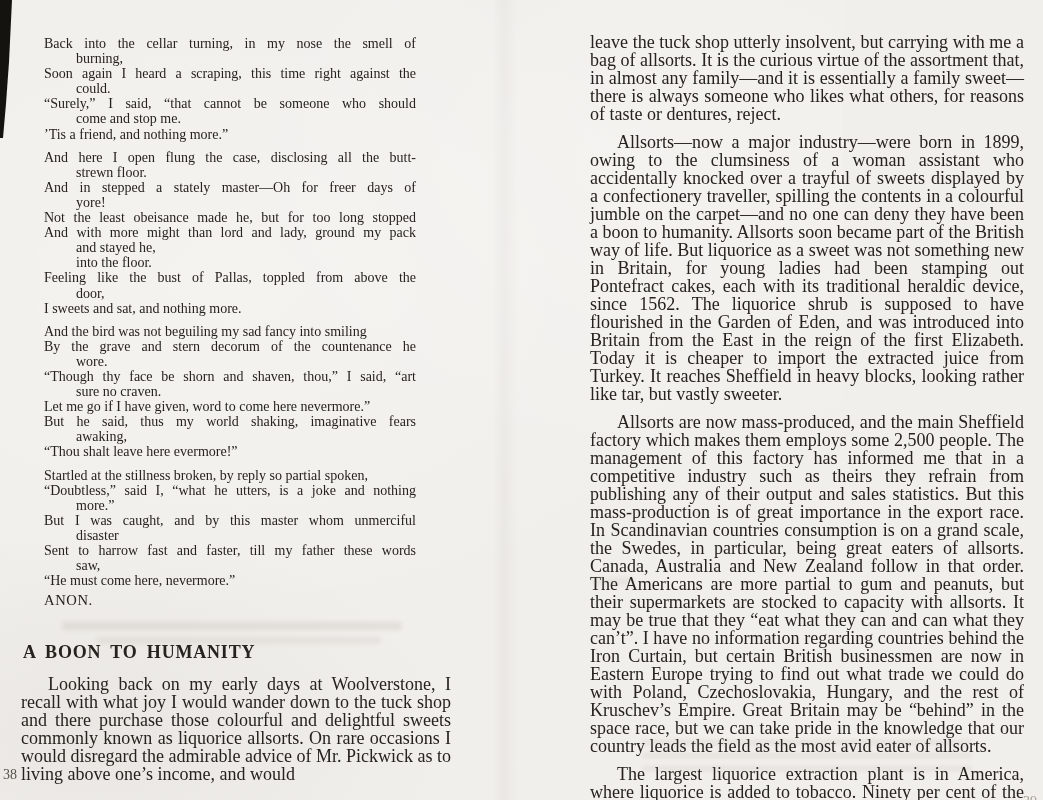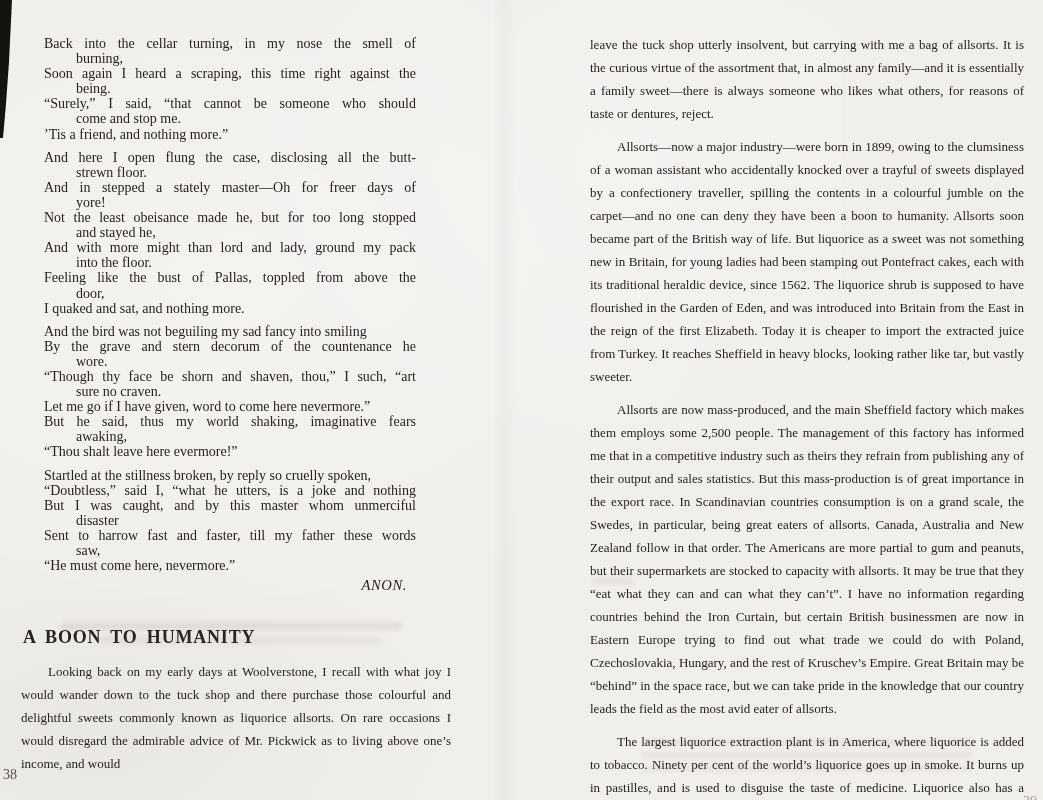--- a/index.html
+++ b/index.html
@@ -37,33 +37,33 @@
 
   
   .poem{margin-left:23px;width:372px;font-size:14px;line-height:15.1px;}
   .stanza{margin:0 0 8px 0;}
   .stanza:last-child{margin-bottom:0;}
   .pline{white-space:nowrap;text-align:left;}
   .pline.jst{white-space:normal;text-align:justify;text-align-last:justify;word-spacing:-0.4px;}
   .pline.ind{padding-left:32px;white-space:nowrap;}
   .attribution{
     margin:4px 0 0 23px;width:372px;box-sizing:border-box;
-    padding-right:9px;text-align:right;
-    font-size:14.6px;letter-spacing:0.6px;font-style:italic;
+    padding-right:9px;
+    font-size:14.6px;letter-spacing:0.6px;
   }
 
   
   .heading{
     margin:33px 0 12px 2px;
     font-size:18px;font-weight:700;
     letter-spacing:0.8px;word-spacing:4px;
   }
   .para{
     margin:0 0 10px 0;
-    font-size:13px;line-height:23px;
+    font-size:18px;line-height:18px;
     text-align:justify;text-indent:0;
   }
   .para.ind-first{text-indent:27px;}
   .page-left .para{width:430px;}
   .page-right .para{width:434px;}
   .signature{
     margin-top:6px;width:434px;box-sizing:border-box;
     padding-right:46px;text-align:right;
     font-size:15px;letter-spacing:0.5px;
   }
@@ -91,52 +91,53 @@
 <div class="spread">
 
   <div class="scan-mark"></div>
 
   <section class="page page-left">
     <div class="poem" id="poem">
         <div class="stanza">
           <div class="pline jst">Back into the cellar turning, in my nose the smell of</div>
           <div class="pline ind">burning,</div>
           <div class="pline jst">Soon again I heard a scraping, this time right against the</div>
-          <div class="pline ind">being.</div>
+          <div class="pline ind">could.</div>
           <div class="pline jst">“Surely,” I said, “that cannot be someone who should</div>
           <div class="pline ind">come and stop me.</div>
           <div class="pline">’Tis a friend, and nothing more.”</div>
         </div>
         <div class="stanza">
           <div class="pline jst">And here I open flung the case, disclosing all the butt-</div>
           <div class="pline ind">strewn floor.</div>
           <div class="pline jst">And in stepped a stately master—Oh for freer days of</div>
           <div class="pline ind">yore!</div>
           <div class="pline jst">Not the least obeisance made he, but for too long stopped</div>
+          <div class="pline jst">And with more might than lord and lady, ground my pack</div>
           <div class="pline ind">and stayed he,</div>
-          <div class="pline jst">And with more might than lord and lady, ground my pack</div>
           <div class="pline ind">into the floor.</div>
           <div class="pline jst">Feeling like the bust of Pallas, toppled from above the</div>
           <div class="pline ind">door,</div>
-          <div class="pline">I quaked and sat, and nothing more.</div>
+          <div class="pline">I sweets and sat, and nothing more.</div>
         </div>
         <div class="stanza">
           <div class="pline">And the bird was not beguiling my sad fancy into smiling</div>
           <div class="pline jst">By the grave and stern decorum of the countenance he</div>
           <div class="pline ind">wore.</div>
-          <div class="pline jst">“Though thy face be shorn and shaven, thou,” I such, “art</div>
+          <div class="pline jst">“Though thy face be shorn and shaven, thou,” I said, “art</div>
           <div class="pline ind">sure no craven.</div>
           <div class="pline">Let me go if I have given, word to come here nevermore.”</div>
           <div class="pline jst">But he said, thus my world shaking, imaginative fears</div>
           <div class="pline ind">awaking,</div>
           <div class="pline">“Thou shalt leave here evermore!”</div>
         </div>
         <div class="stanza">
-          <div class="pline">Startled at the stillness broken, by reply so cruelly spoken,</div>
+          <div class="pline">Startled at the stillness broken, by reply so partial spoken,</div>
           <div class="pline jst">“Doubtless,” said I, “what he utters, is a joke and nothing</div>
+          <div class="pline ind">more.”</div>
           <div class="pline jst">But I was caught, and by this master whom unmerciful</div>
           <div class="pline ind">disaster</div>
           <div class="pline jst">Sent to harrow fast and faster, till my father these words</div>
           <div class="pline ind">saw,</div>
           <div class="pline">“He must come here, nevermore.”</div>
         </div>
       </div>
     <div class="attribution">ANON.</div>
     <h2 class="heading">A BOON TO HUMANITY</h2>
     <p class="para ind-first">Looking back on my early days at Woolverstone, I recall with what joy I would wander down to the tuck shop and there purchase those colourful and delightful sweets commonly known as liquorice allsorts. On rare occasions I would disregard the admirable advice of Mr. Pickwick as to living above one’s income, and would</p>

